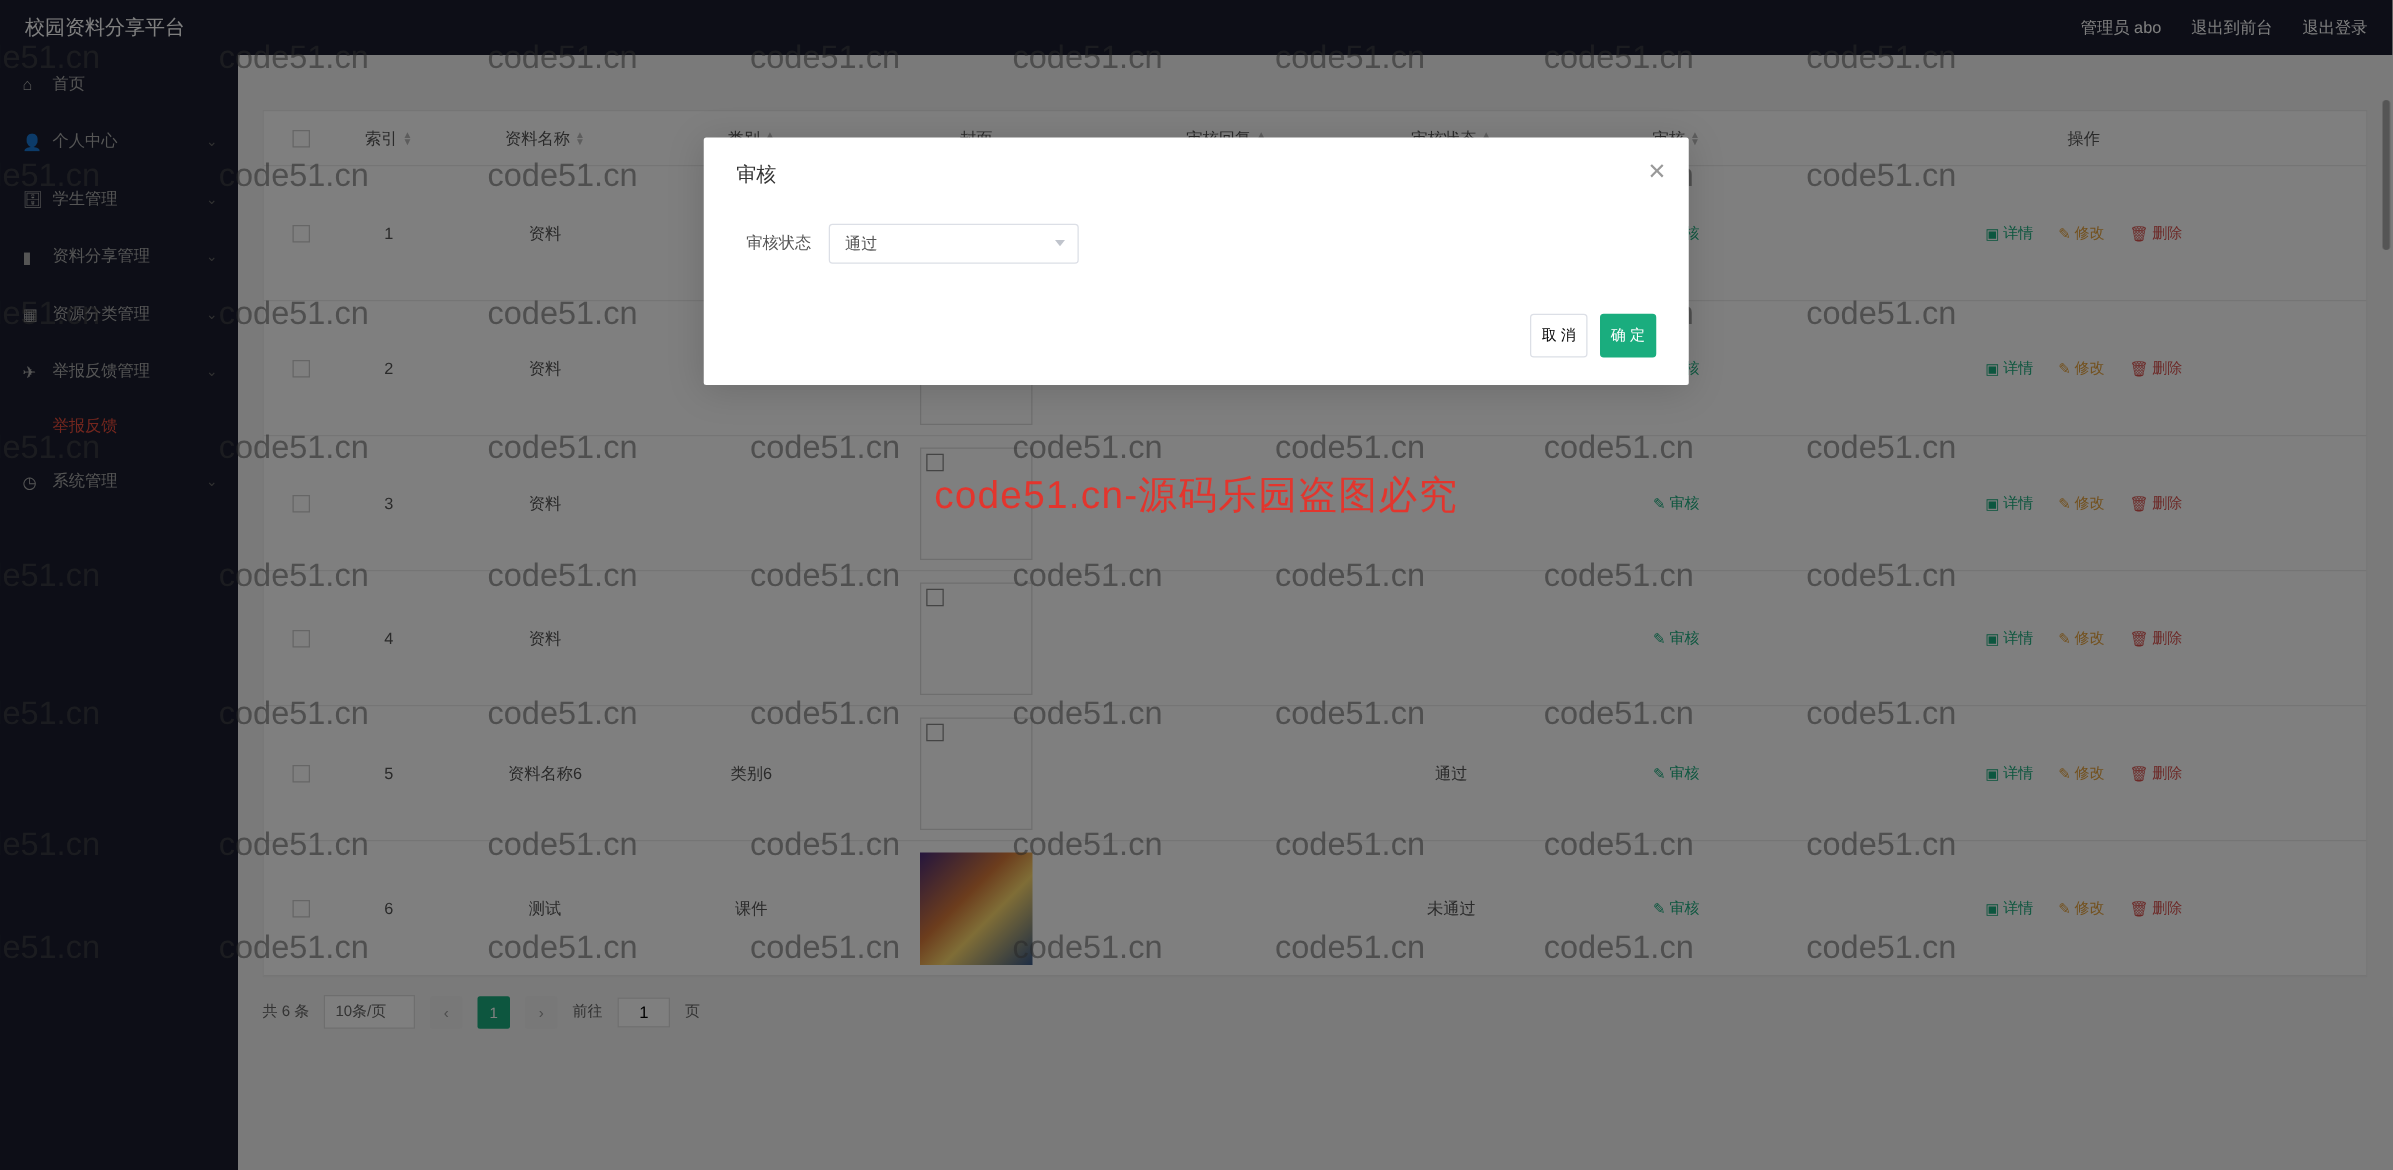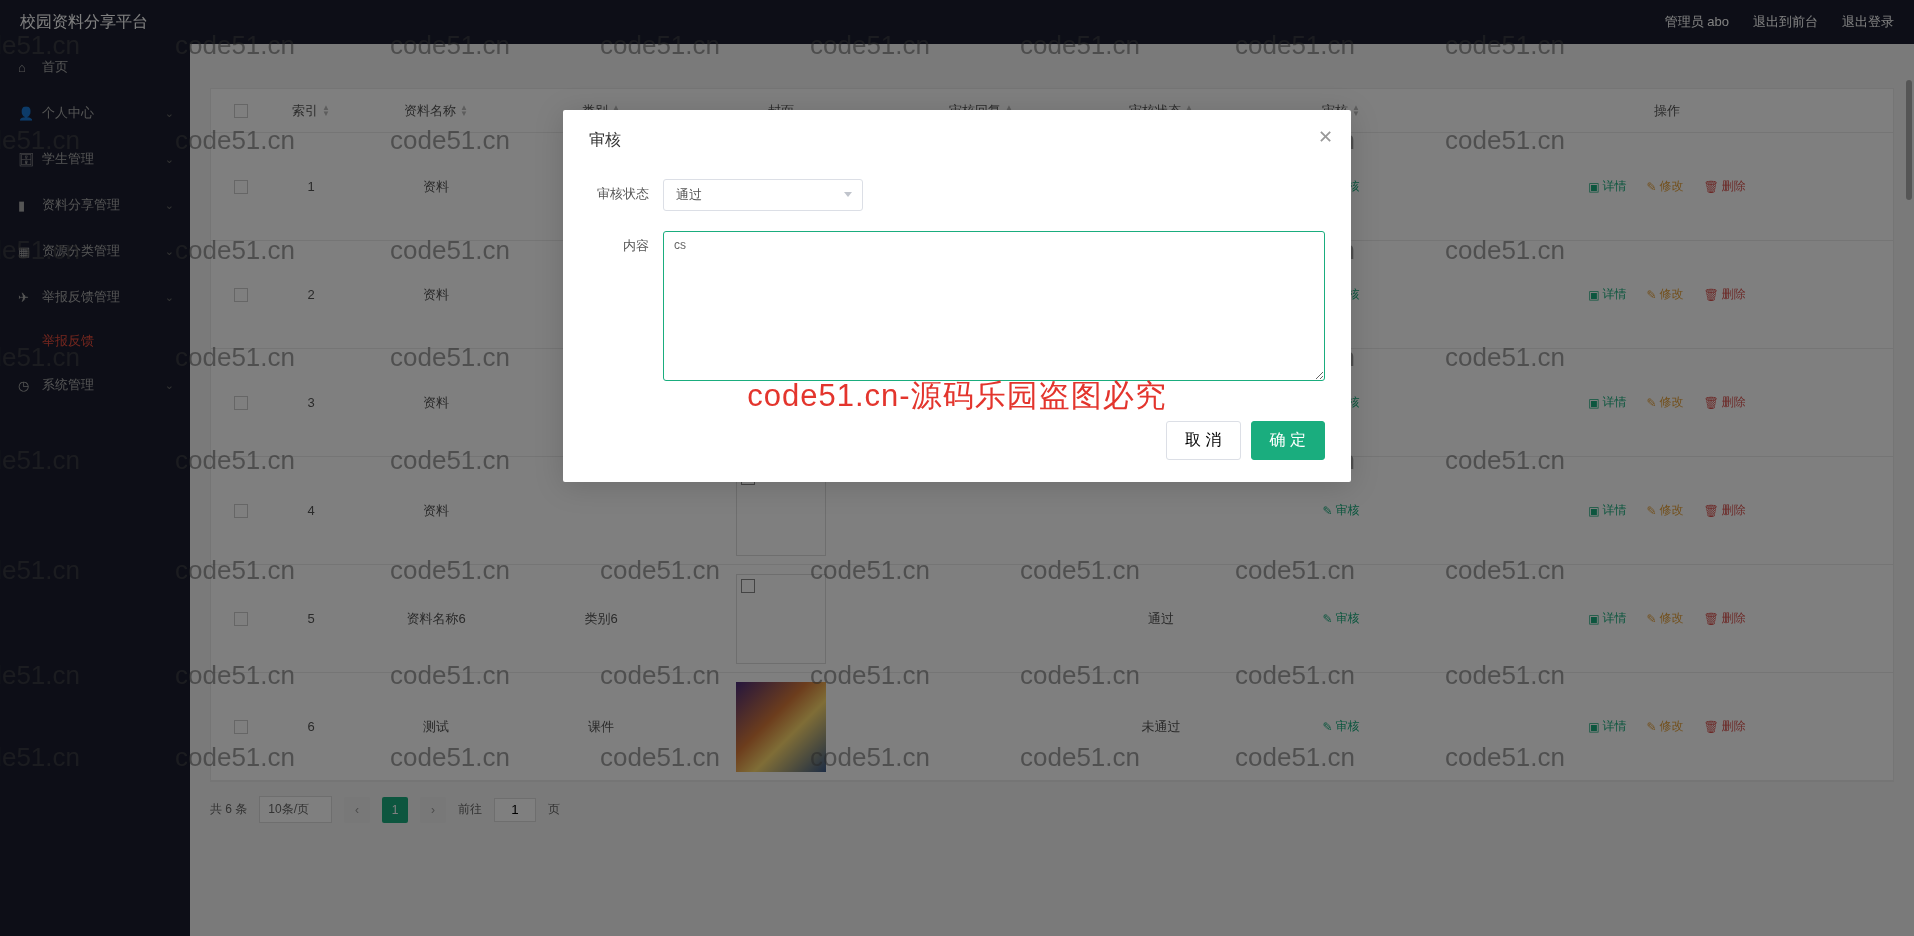--- a/index.html
+++ b/index.html
@@ -197,23 +197,23 @@
       outline: none;
       font-family: inherit;
     }
     .modal-actions {
       display: flex;
       justify-content: flex-end;
       gap: 10px;
       margin-top: 40px;
     }
     .btn {
-      padding: 8px 18px;
+      padding: 8px 8px;
       border-radius: 3px;
-      font-size: 16px;
+      font-size: 12px;
       cursor: pointer;
       border: 1px solid #dcdfe6;
       background: #fff;
     }
     .btn-primary { background: #1aad7e; color: #fff; border-color: #1aad7e; }
     
     
     .watermark {
       position: absolute;
       font-size: 26px;
@@ -557,24 +557,20 @@
 
 <div class="overlay"></div>
 
 <div class="modal">
   <div class="modal-title">审核</div>
   <div class="modal-close">✕</div>
   <div class="form-row">
     <div class="form-label">审核状态</div>
     <div class="select-box">通过</div>
   </div>
-  <div class="form-row">
-    <div class="form-label">内容</div>
-    <textarea class="textarea-box" style="">cs</textarea>
-  </div>
   <div class="modal-actions">
     <div class="btn">取 消</div>
     <div class="btn btn-primary">确 定</div>
   </div>
 </div>
 
 <div class="watermark-red">code51.cn-源码乐园盗图必究</div>
 
 <div class="scrollbar-vert"></div>
 

